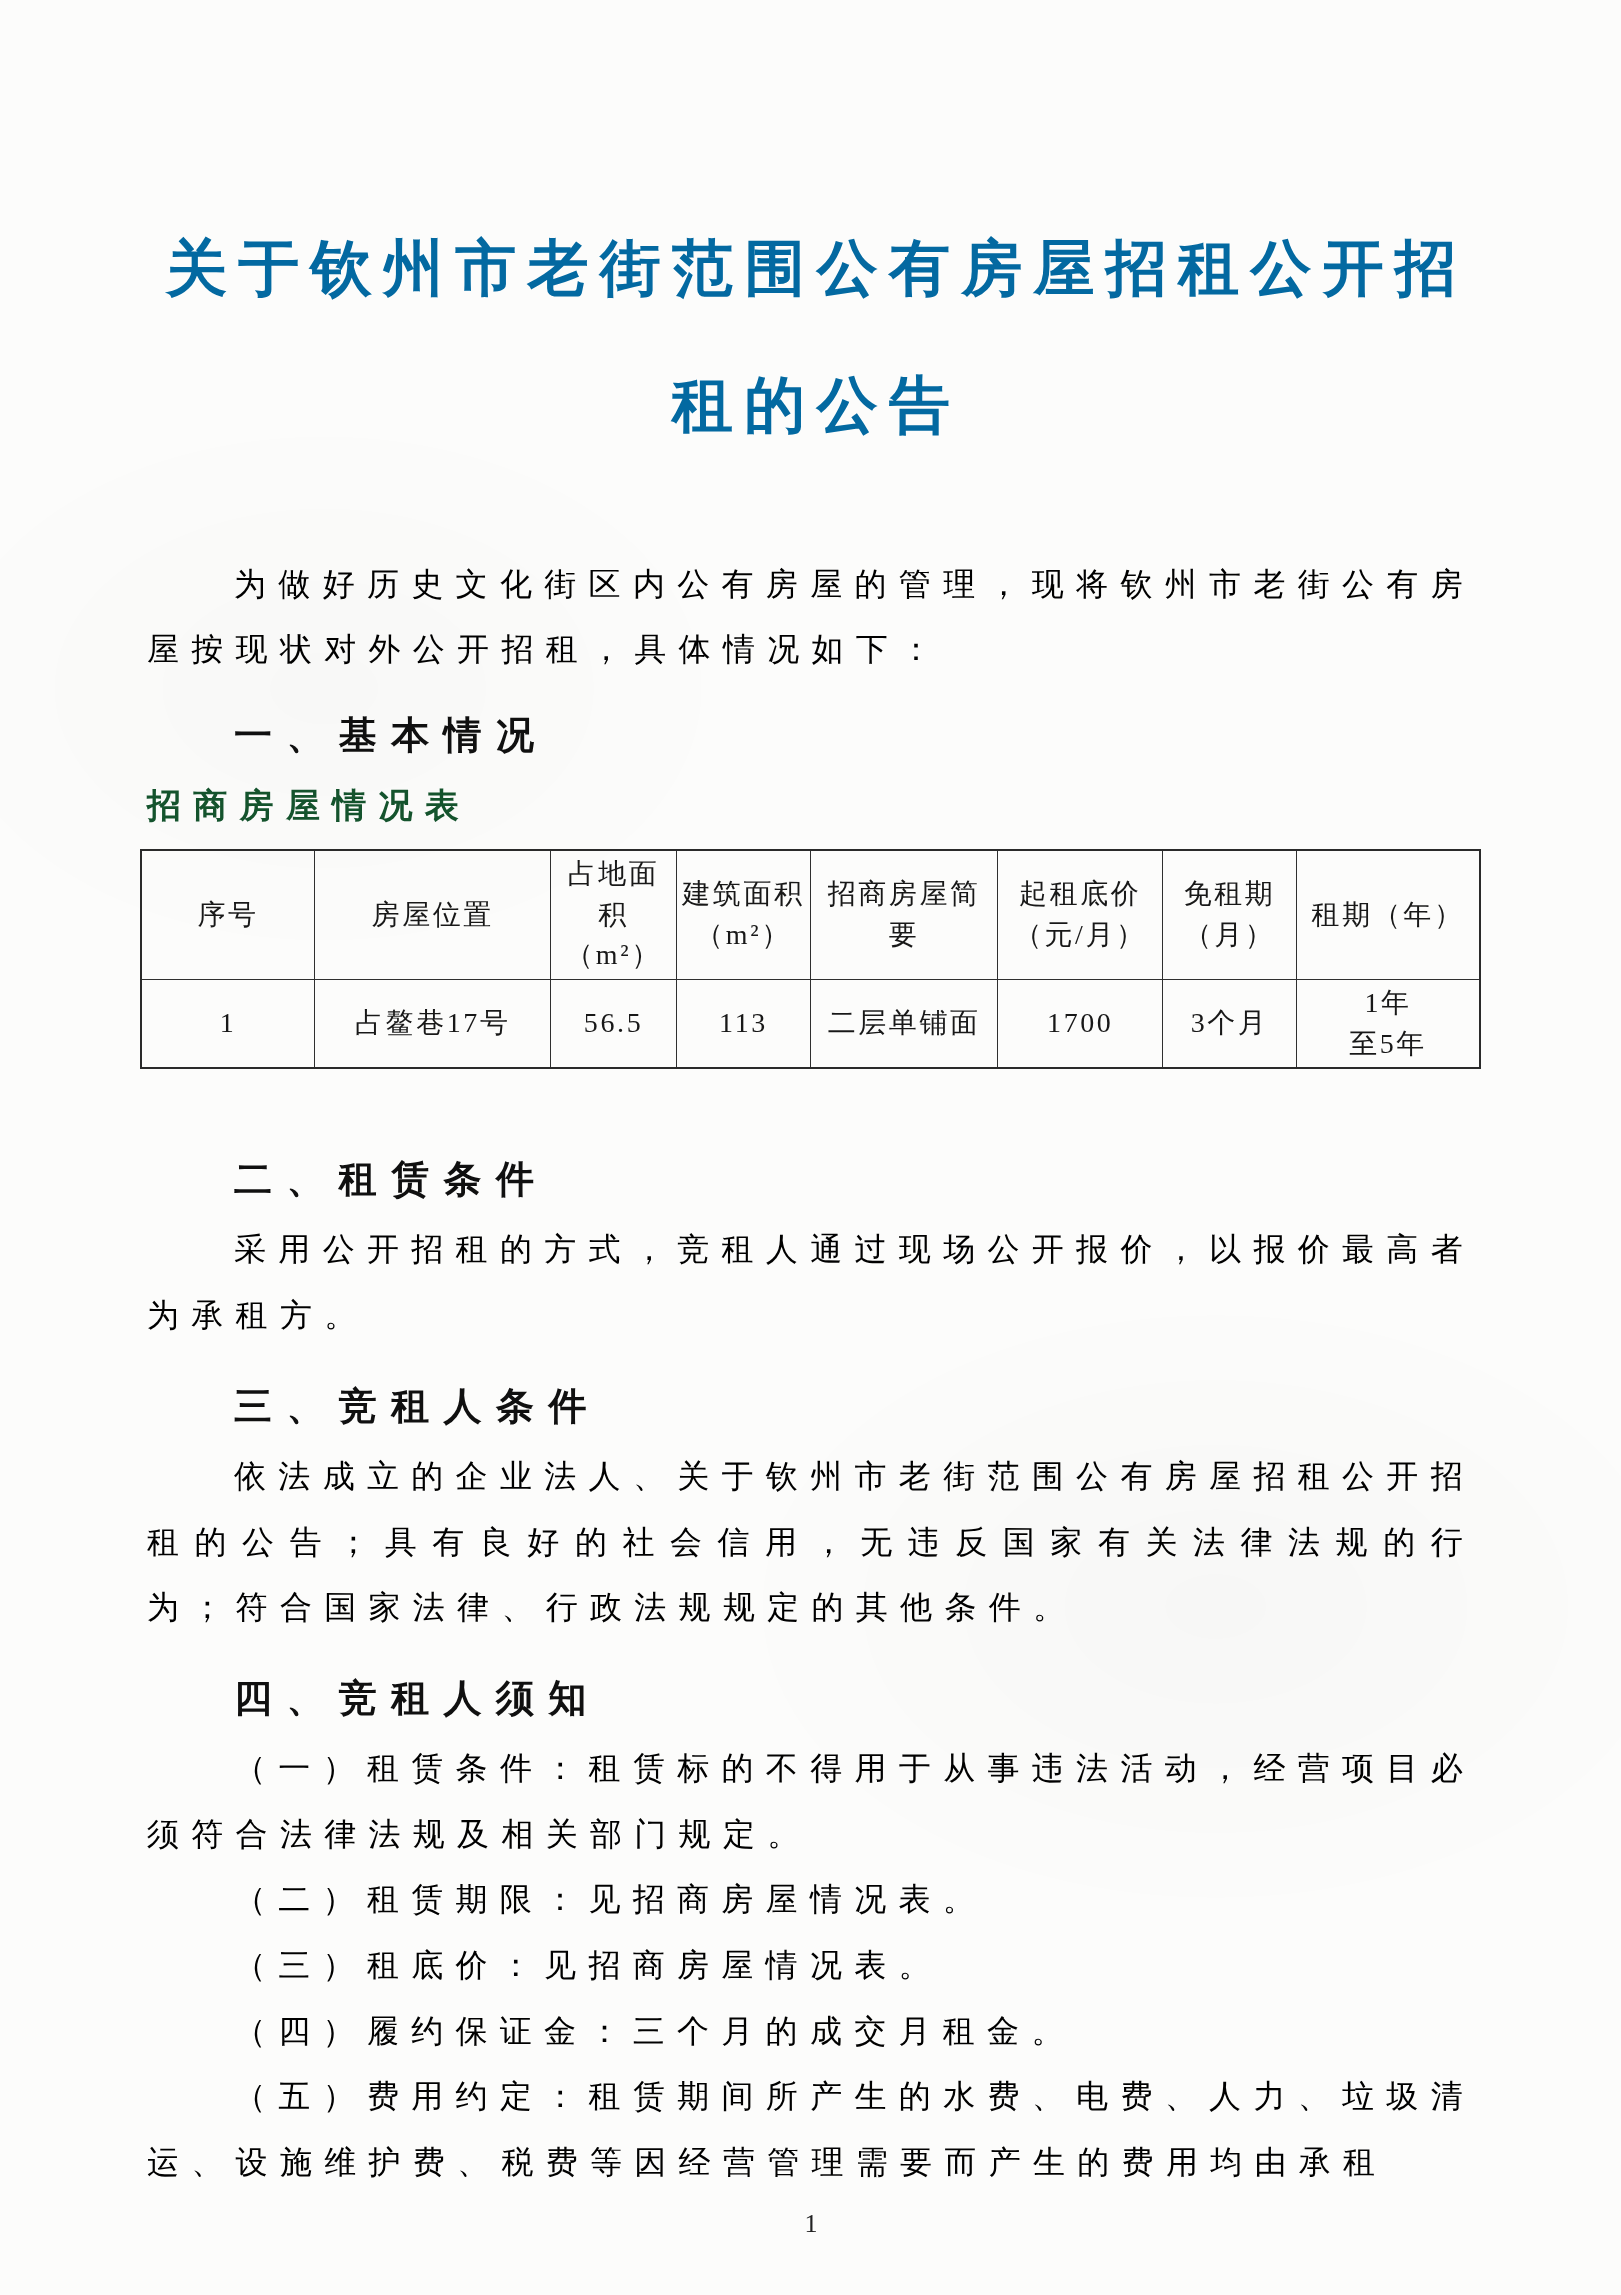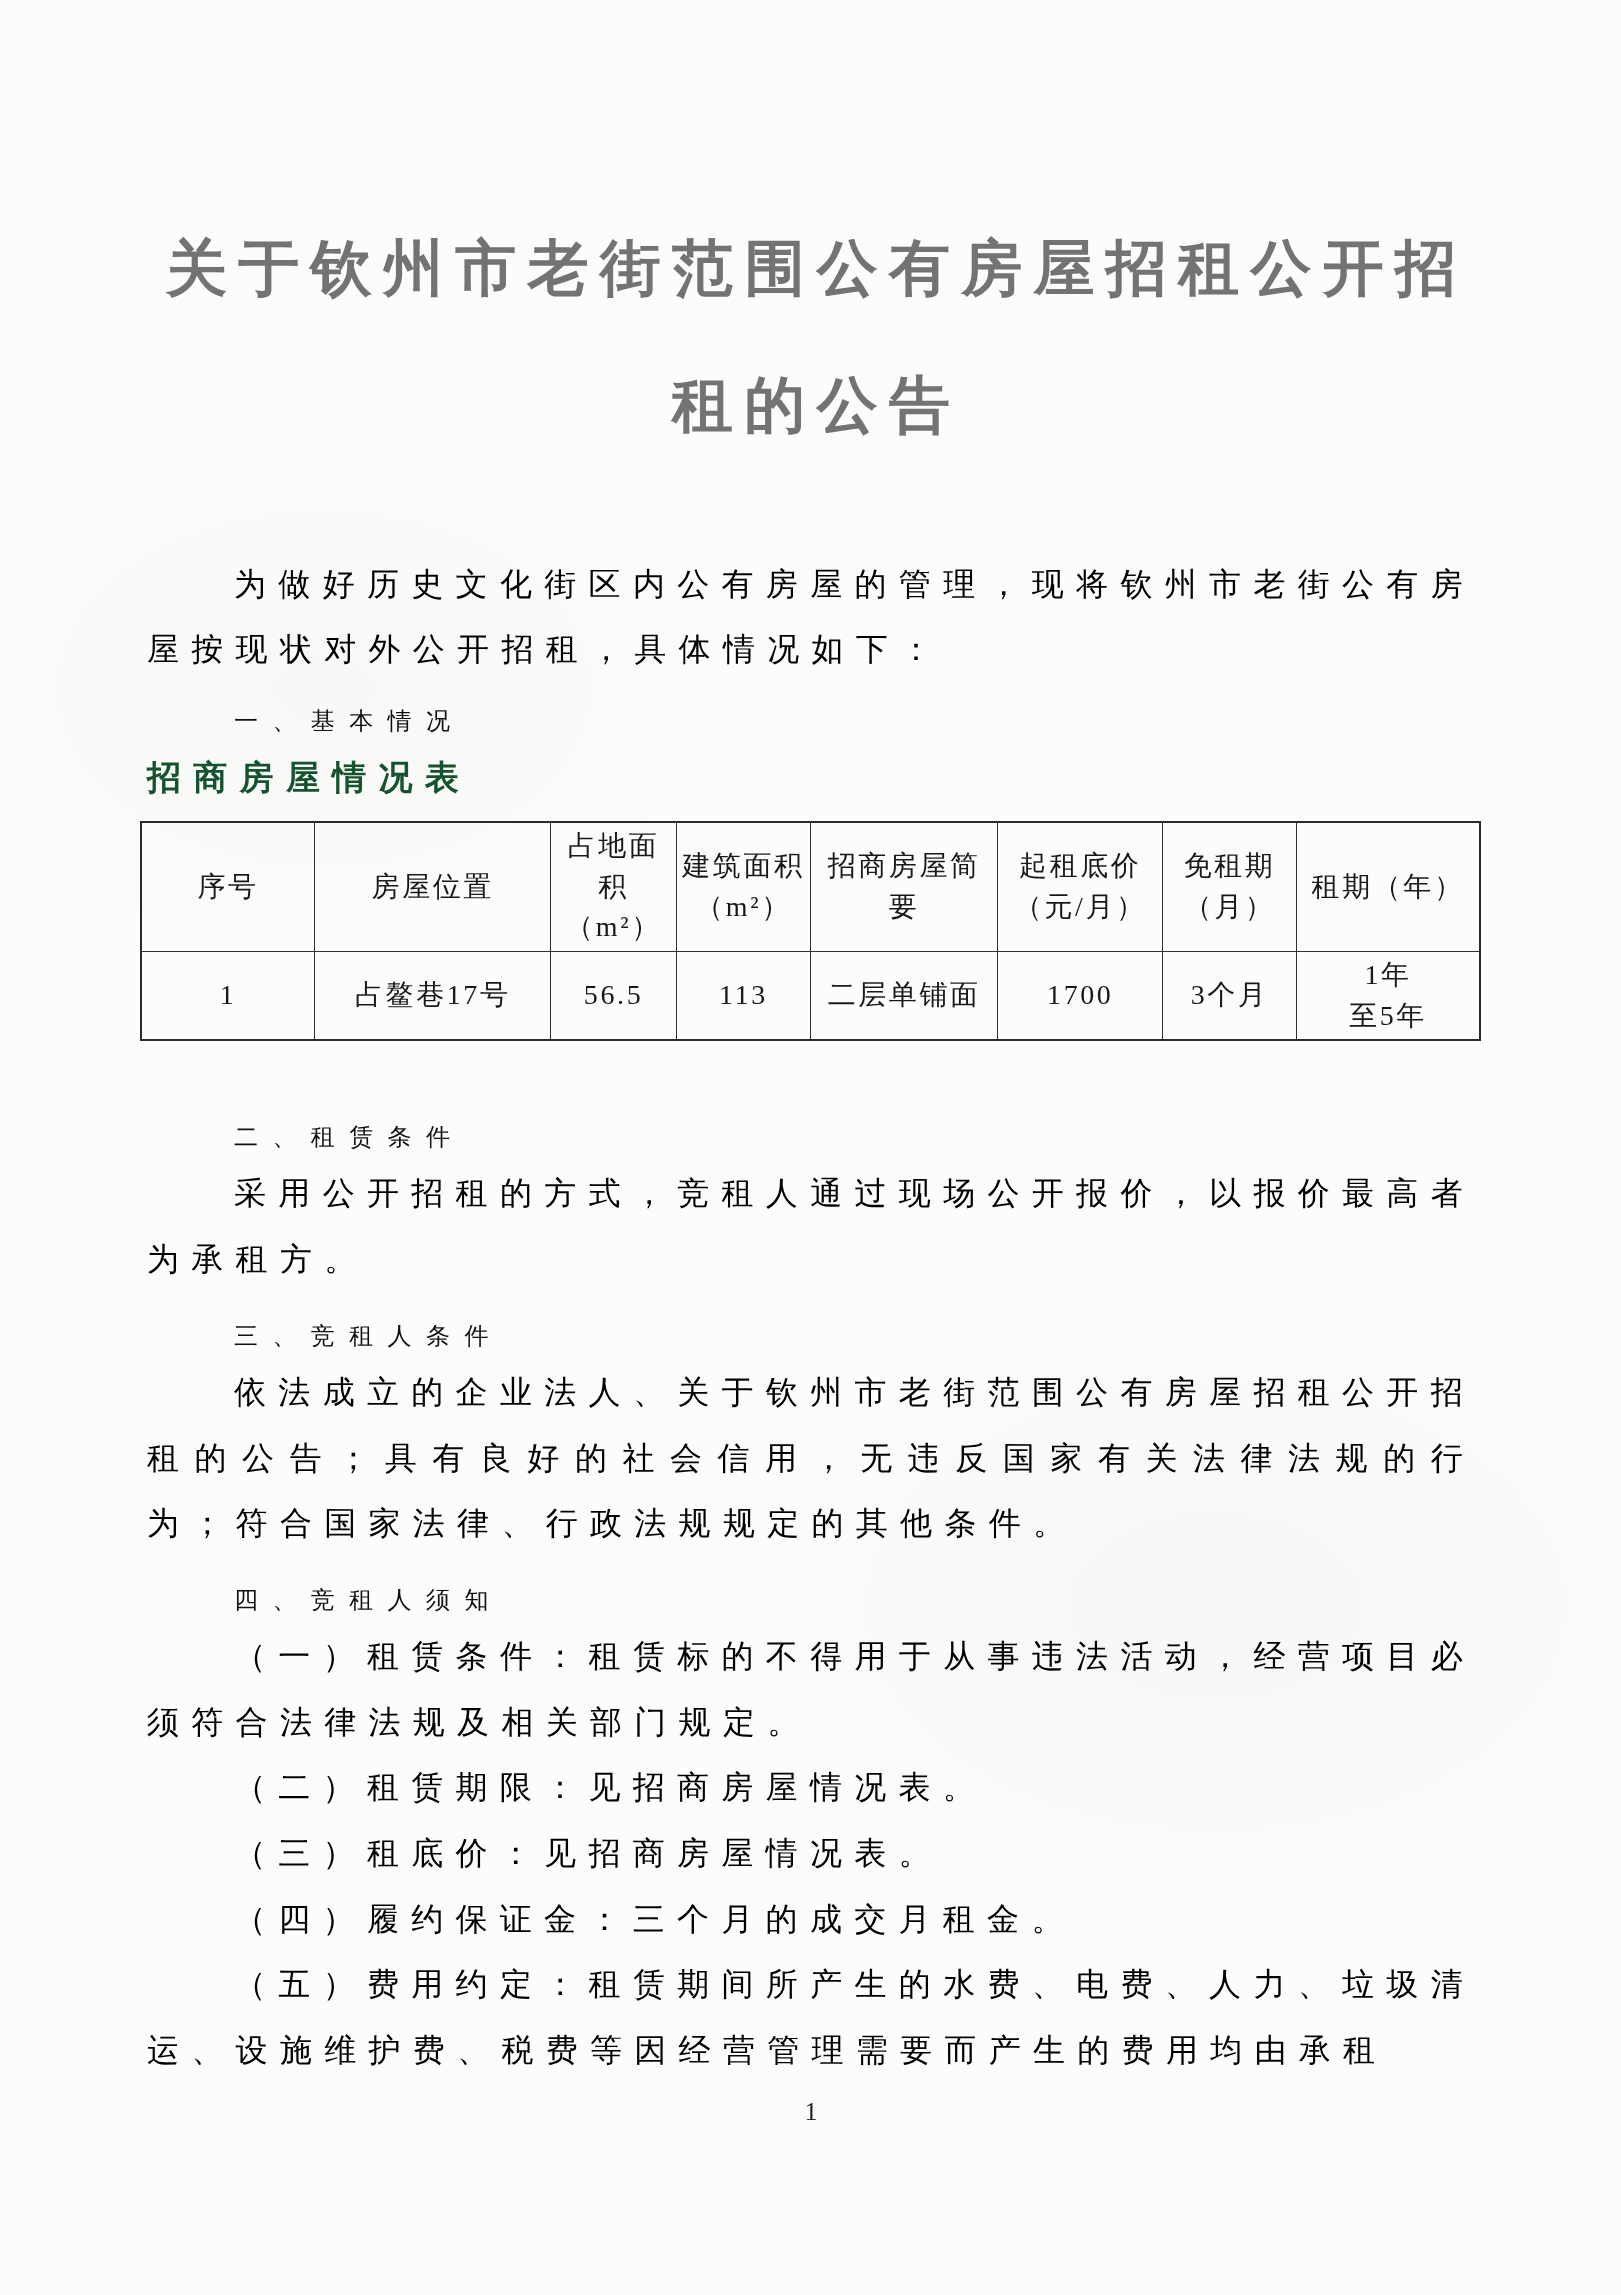--- a/index.html
+++ b/index.html
@@ -19,39 +19,39 @@
 
   .doc-title {
     margin: 154px 0 0 0;
     text-align: center;
     font-family: "Liberation Serif", serif;
     font-weight: 700;
     font-size: 61px;
     line-height: 2.25;
     letter-spacing: 11.3px;
     padding-left: 11.3px; 
-    color: #737373;
+    color: #0369a1;
   }
 
   .body-text {
     margin: 0;
     font-size: 32px;
     line-height: 2.05;
     letter-spacing: 12.3px;
     text-align: justify;
     text-indent: 87px;
     color: #000000;
   }
   .intro { margin-top: 77px; }
 
   .heading {
     margin: 14.4px 0 0 87px;
     font-family: "Liberation Sans", sans-serif;
-    font-weight: 400;
-    font-size: 24px;
+    font-weight: 700;
+    font-size: 38px;
     line-height: 2.0;
     letter-spacing: 14.4px;
     color: #101010;
   }
   .heading-s2 { margin-top: 72px; }
   .heading-s3 { margin-top: 19.5px; }
   .heading-s4 { margin-top: 19.5px; }
 
   .table-caption {
     margin: 0;

